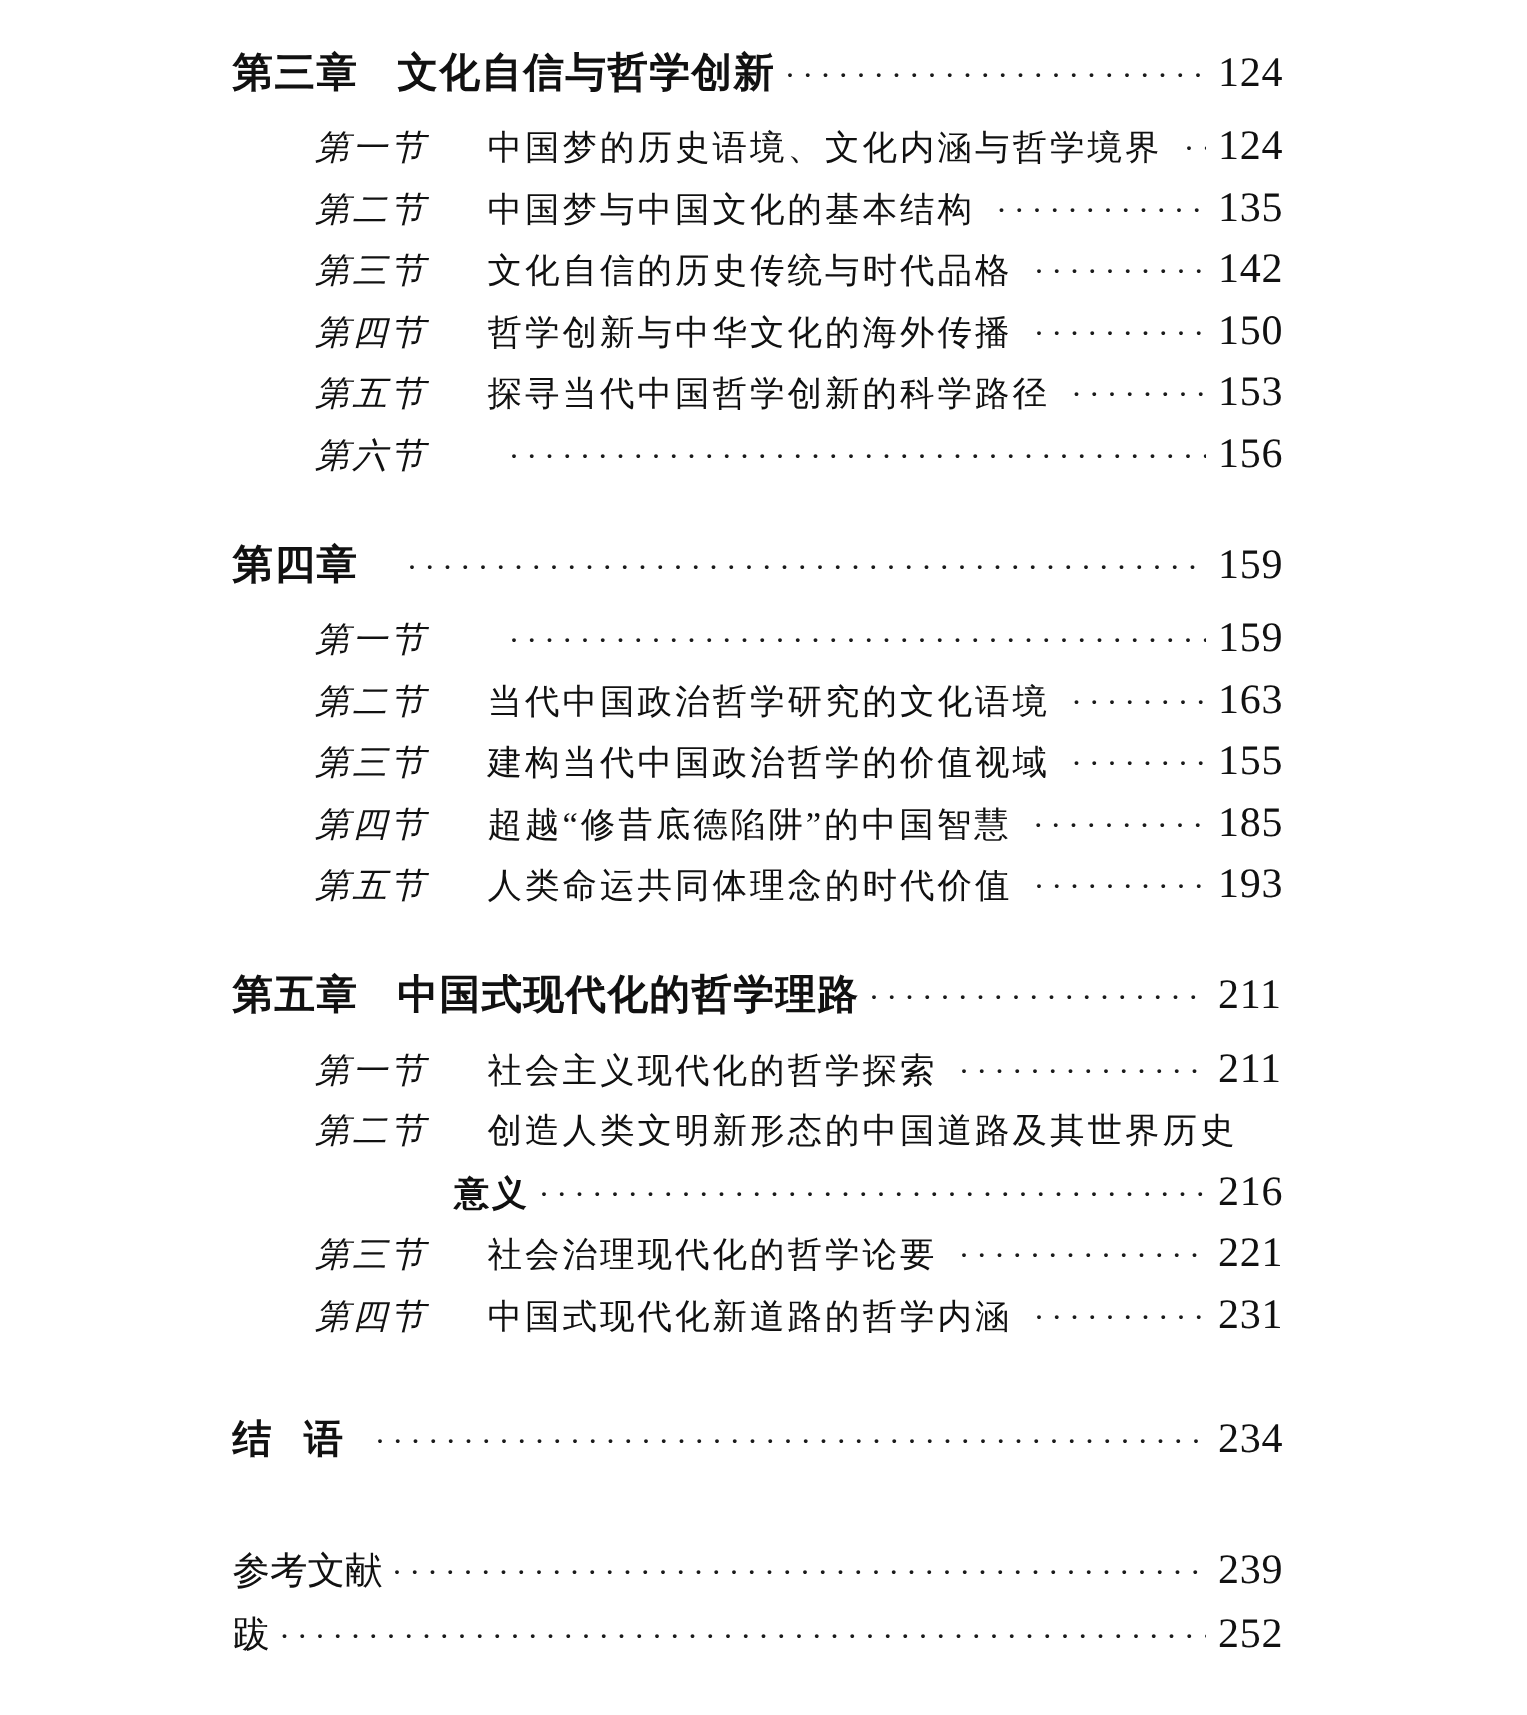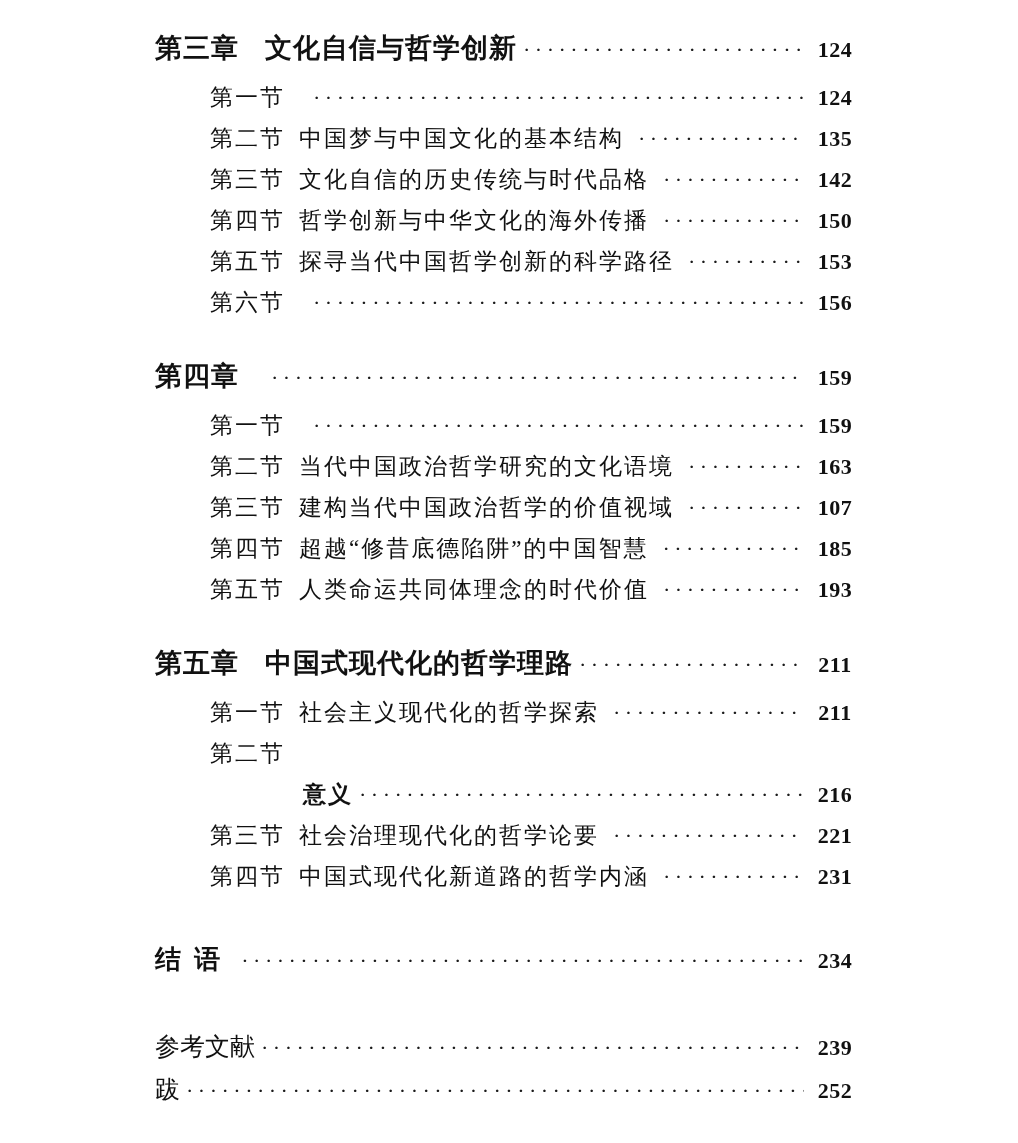--- a/index.html
+++ b/index.html
@@ -33,33 +33,33 @@
   .chapter .num { margin-right: 26px; letter-spacing: 1px; }
   .chapter .title { letter-spacing: 1px; font-family: Liberation Serif, serif; }
   
   .section, .continuation {
     font-family: "Liberation Serif", serif;
     font-size: 23px;
     min-height: 41px;
     align-items: baseline;
   }
   .section { padding-left: 55px; }
-  .section .num { margin-right: 14px; letter-spacing: 2px; }
+  .section .num { margin-right: 40px; letter-spacing: 2px; font-style: italic; }
   .section .title { letter-spacing: 2px; }
   .continuation { padding-left: 148px; }
   .continuation .title { letter-spacing: 2px; font-weight: bold; }
   
   .conclusion {
     font-family: "Liberation Sans", sans-serif;
     font-weight: bold;
     font-size: 26px;
     margin-top: 40px;
     min-height: 44px;
   }
-  .conclusion .title { letter-spacing: 3px; }
+  .conclusion .title { letter-spacing: 3px; font-family: Liberation Mono, monospace; }
   .conclusion .leader { padding-left: 18px; }
   
   .backmatter {
     font-family: "Liberation Sans", sans-serif;
     font-weight: normal;
     font-size: 25px;
     min-height: 43px;
   }
   .conclusion + .backmatter { margin-top: 44px; }
   
@@ -75,42 +75,43 @@
   .section .leader { padding-left: 14px; }
   .leader::after {
     content: "····································································································";
     font-size: 22px;
     letter-spacing: 4.5px;
     color: #1a1a1a;
   }
   
   .pageno {
     font-family: "Liberation Serif", serif;
-    font-weight: bold;
-    font-size: 22px;
+    font-weight: normal;
+    font-size: 28px;
     letter-spacing: 0.5px;
     min-width: 46px;
     margin-left: 8px;
-    text-align: center;
+    text-align: left;
     flex: 0 0 auto;
   }
 </style>
 </head>
 <body>
 
 <div class="page">
   <div id="toc-root">
       <div class="row chapter">
         <span class="num">第三章</span>
         <span class="title">文化自信与哲学创新</span>
         <span class="leader"></span>
         <span class="pageno">124</span>
       </div>
       <div class="row section">
         <span class="num">第一节</span>
+        <span class="title">中国梦的历史语境、文化内涵与哲学境界</span>
         <span class="leader"></span>
         <span class="pageno">124</span>
       </div>
       <div class="row section">
         <span class="num">第二节</span>
         <span class="title">中国梦与中国文化的基本结构</span>
         <span class="leader"></span>
         <span class="pageno">135</span>
       </div>
       <div class="row section">
@@ -149,21 +150,21 @@
       <div class="row section">
         <span class="num">第二节</span>
         <span class="title">当代中国政治哲学研究的文化语境</span>
         <span class="leader"></span>
         <span class="pageno">163</span>
       </div>
       <div class="row section">
         <span class="num">第三节</span>
         <span class="title">建构当代中国政治哲学的价值视域</span>
         <span class="leader"></span>
-        <span class="pageno">107</span>
+        <span class="pageno">155</span>
       </div>
       <div class="row section">
         <span class="num">第四节</span>
         <span class="title">超越“修昔底德陷阱”的中国智慧</span>
         <span class="leader"></span>
         <span class="pageno">185</span>
       </div>
       <div class="row section">
         <span class="num">第五节</span>
         <span class="title">人类命运共同体理念的时代价值</span>
@@ -177,20 +178,21 @@
         <span class="pageno">211</span>
       </div>
       <div class="row section">
         <span class="num">第一节</span>
         <span class="title">社会主义现代化的哲学探索</span>
         <span class="leader"></span>
         <span class="pageno">211</span>
       </div>
       <div class="row section">
         <span class="num">第二节</span>
+        <span class="title">创造人类文明新形态的中国道路及其世界历史</span>
       </div>
       <div class="row continuation">
         <span class="title">意义</span>
         <span class="leader"></span>
         <span class="pageno">216</span>
       </div>
       <div class="row section">
         <span class="num">第三节</span>
         <span class="title">社会治理现代化的哲学论要</span>
         <span class="leader"></span>

